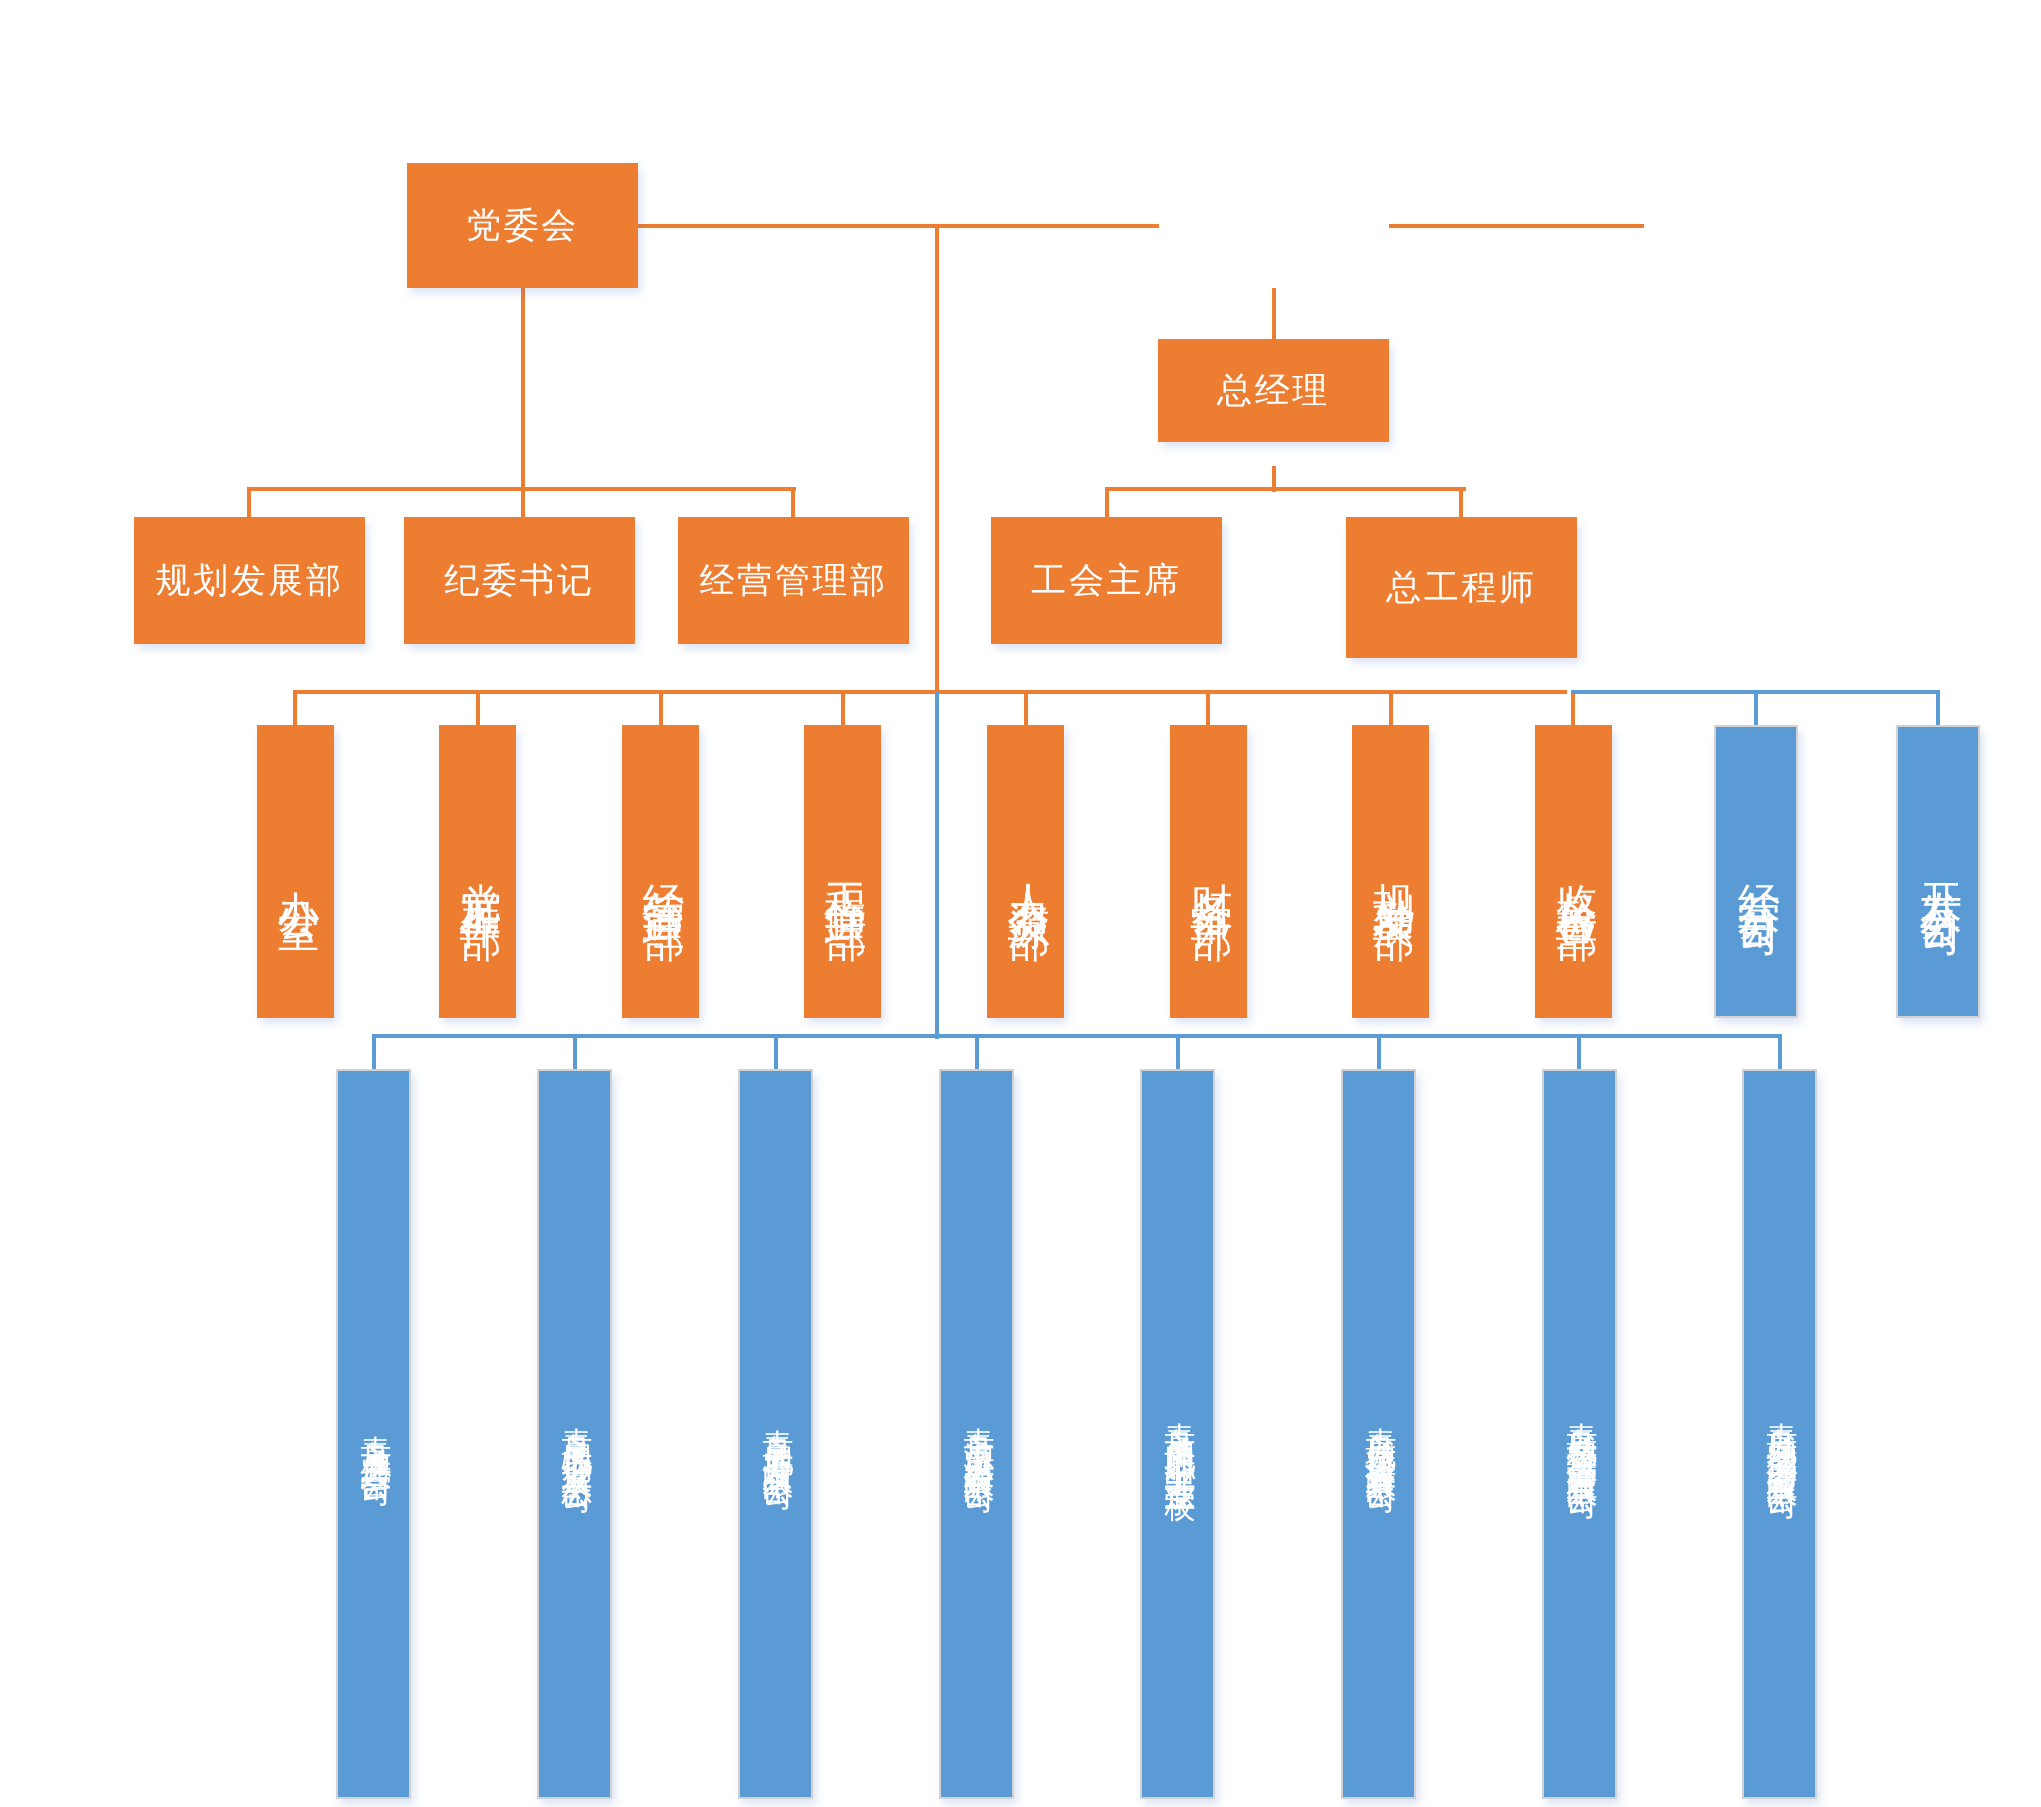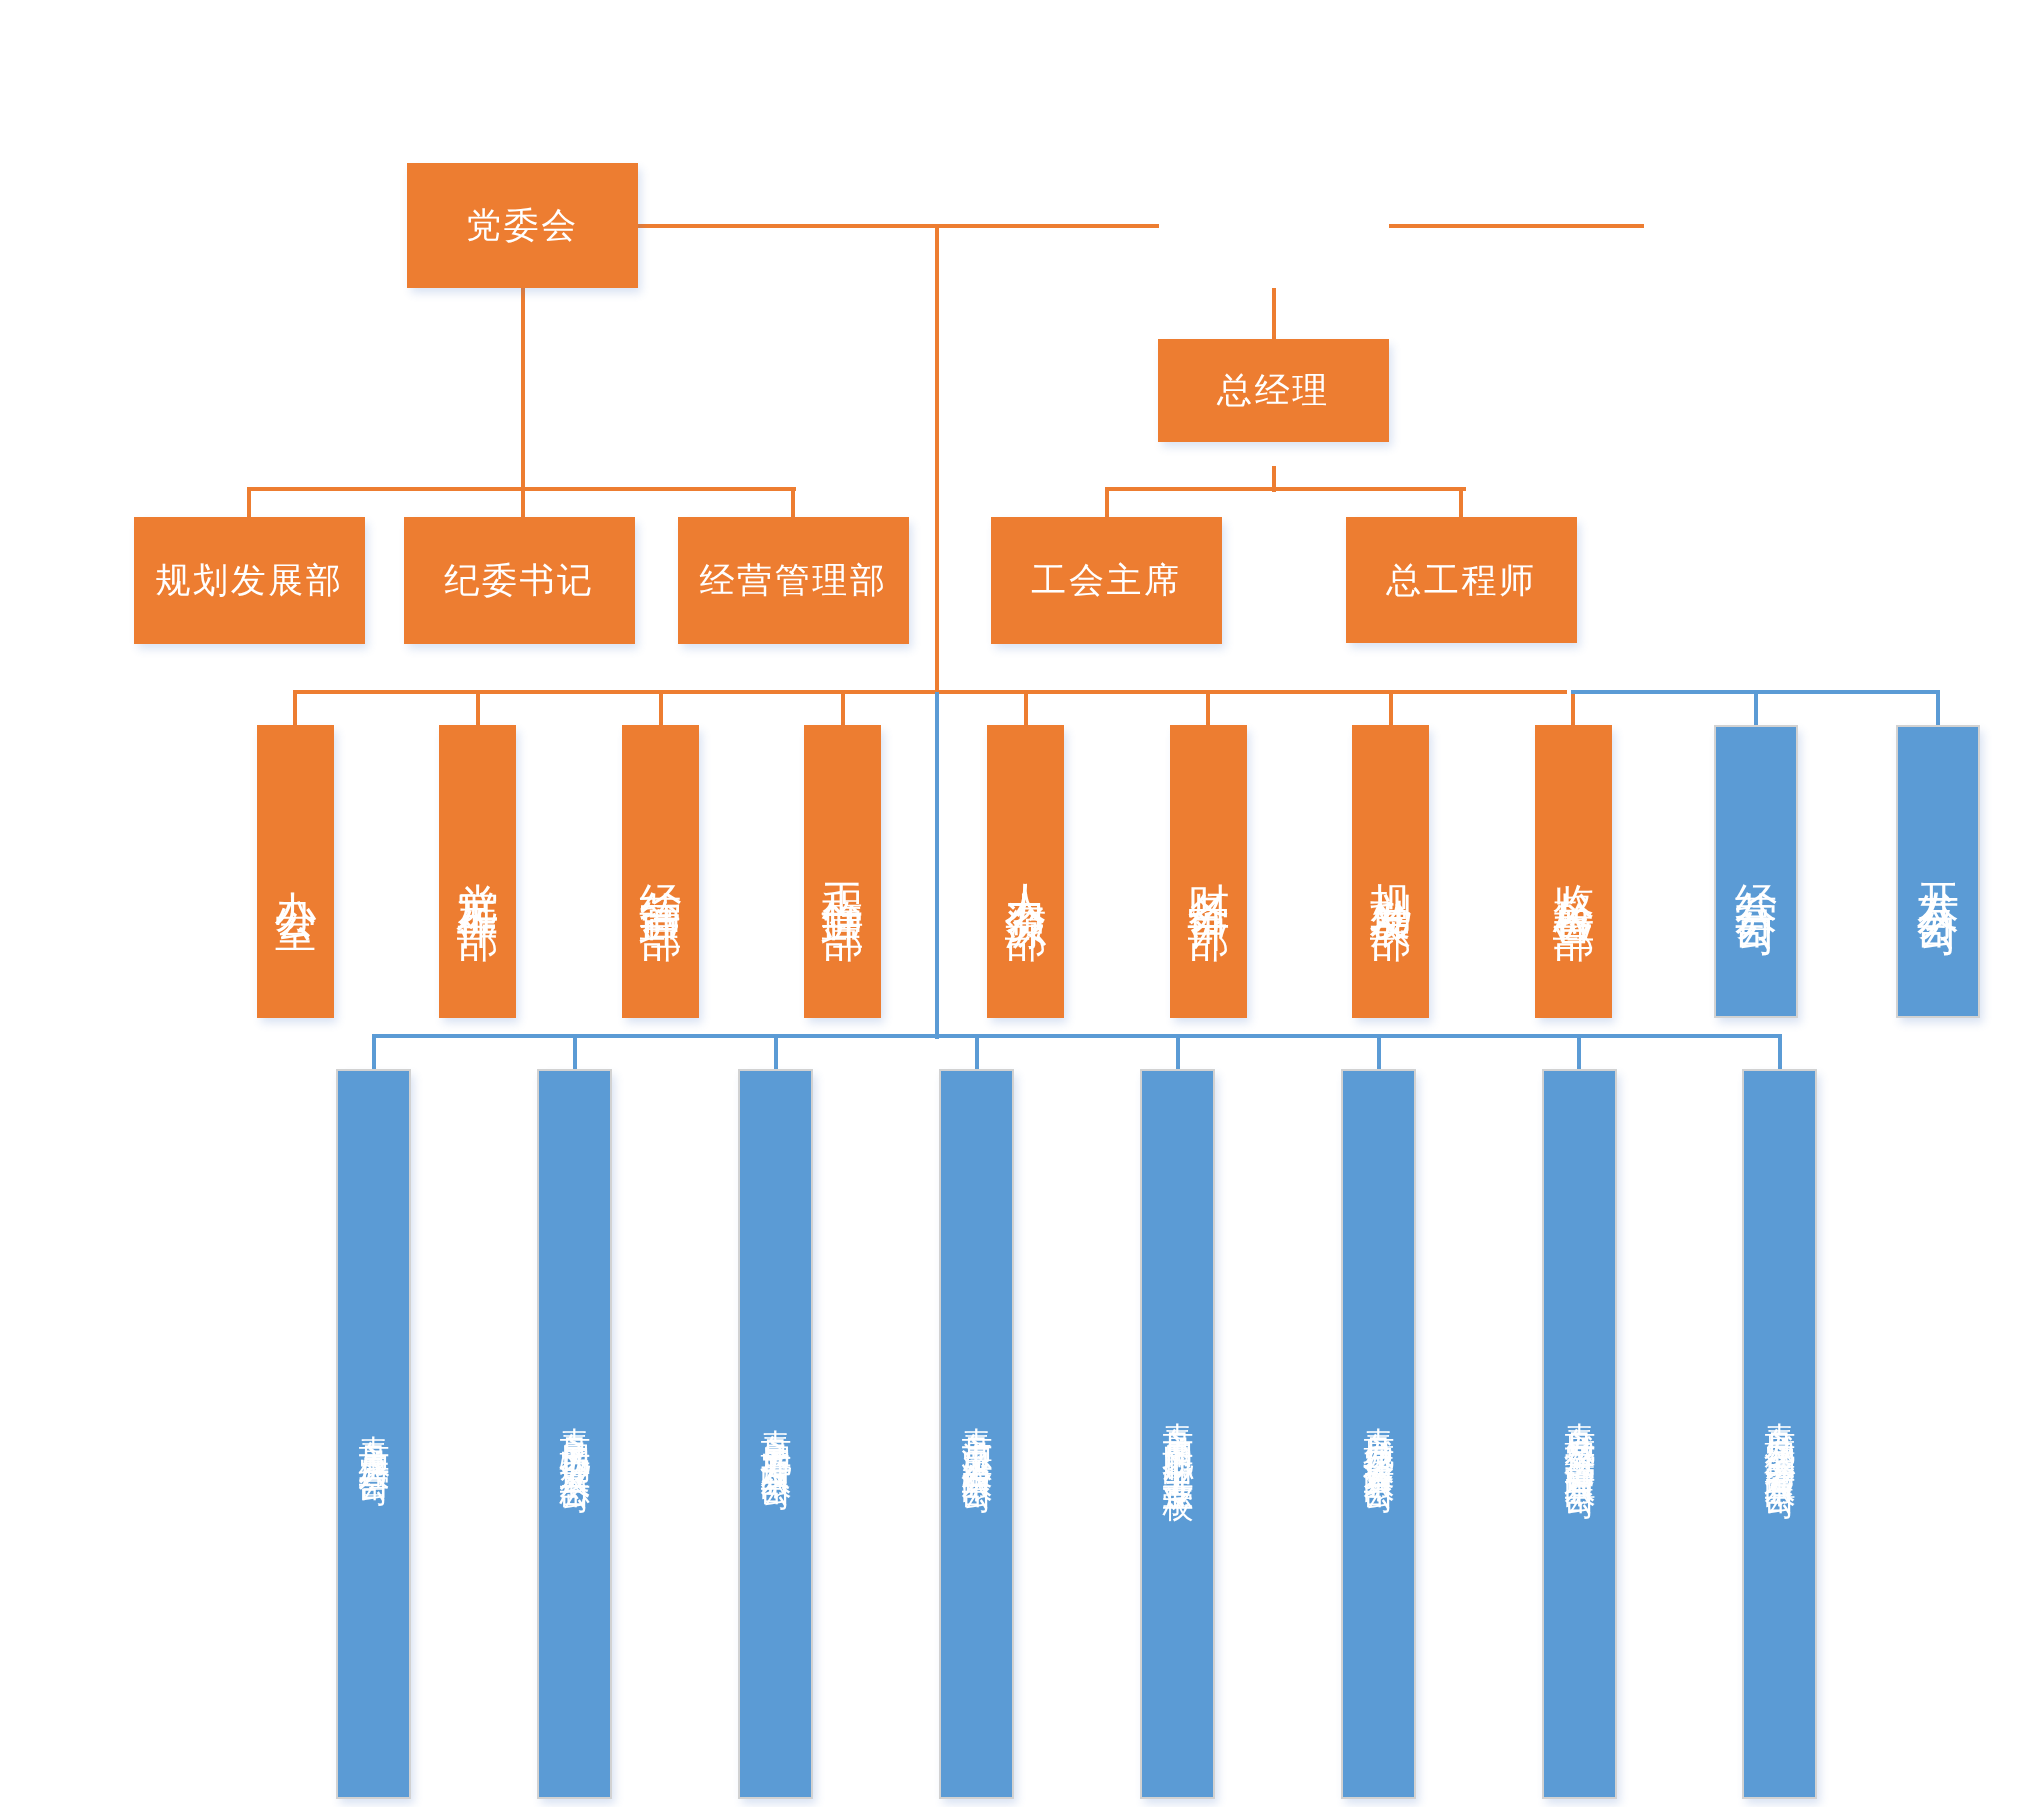--- a/index.html
+++ b/index.html
@@ -1,17 +1,17 @@
 <!DOCTYPE html>
 <html style="--orange: #ED7D31; --blue: #5B9BD5;font-size:14px"><head>
 <meta charset="utf-8">
 <style>
   html,body{margin:0;padding:0;background:#ffffff;}
   .canvas{position:relative;width:2041px;height:1807px;background:#ffffff;overflow:hidden;
-          font-family:Liberation Sans, sans-serif;}
+          font-family:Liberation Mono, monospace;}
   .ln{position:absolute;}
   .ln.o{background:var(--orange,#ED7D31);}
   .ln.b{background:var(--blue,#5B9BD5);}
   .hbox{position:absolute;width:231px;height:125px;background:var(--orange,#ED7D31);
         display:flex;align-items:center;justify-content:center;
         color:#ffffff;font-size:35px;letter-spacing:2.6px;white-space:nowrap;
         box-shadow:3.5px 6.1px 8.7px rgba(68,114,196,0.20);}
   .vbox{position:absolute;display:flex;align-items:center;justify-content:center;
         color:#ffffff;writing-mode:vertical-rl;text-orientation:upright;
         box-shadow:3.5px 6.1px 8.7px rgba(68,114,196,0.20);box-sizing:border-box;}
@@ -76,21 +76,21 @@
     </div>
   <div class="hbox" style="left:404px;top:517px;height:127px">
       <span>纪委书记</span>
     </div>
   <div class="hbox" style="left:678px;top:517px;height:127px">
       <span>经营管理部</span>
     </div>
   <div class="hbox" style="left:991px;top:517px;height:127px">
       <span>工会主席</span>
     </div>
-  <div class="hbox" style="left:1346px;top:517px;height:126px">
+  <div class="hbox" style="left:1346px;top:517px;height:141px">
       <span>总工程师</span>
     </div>
 
   <div class="vbox dept" style="left:257px">
       <span>办公室</span>
     </div>
   <div class="vbox dept" style="left:439px">
       <span>党群工作部</span>
     </div>
   <div class="vbox dept" style="left:622px">

